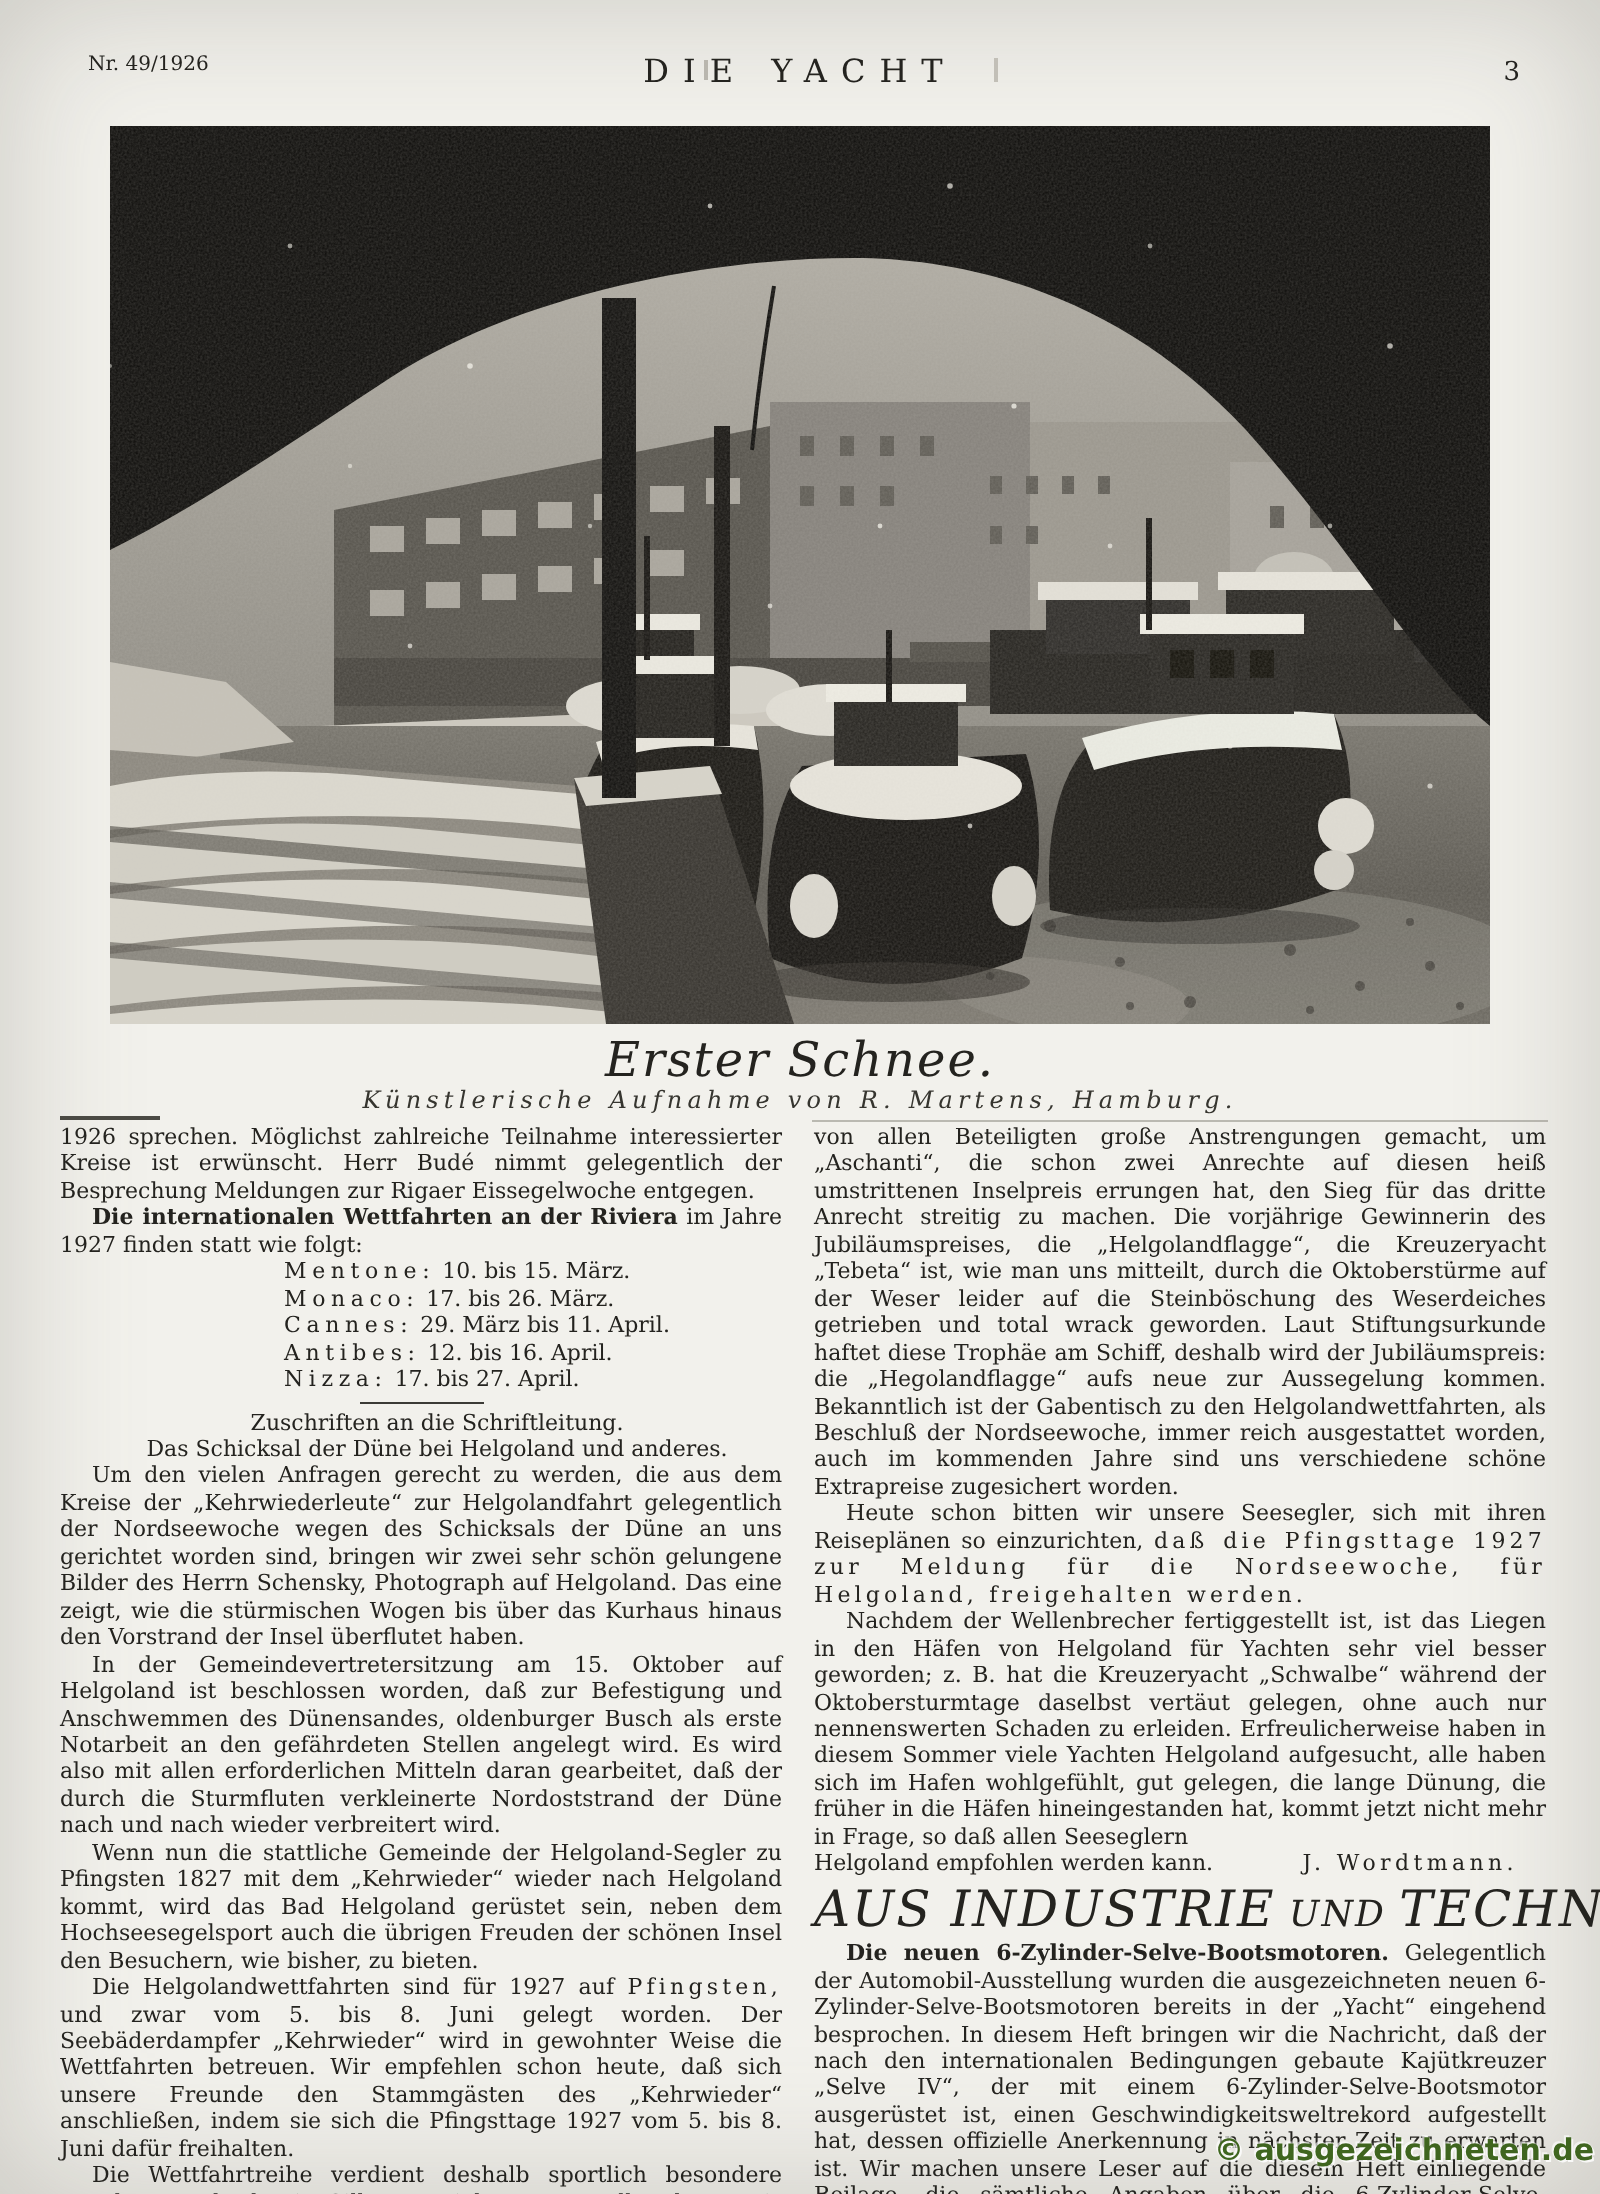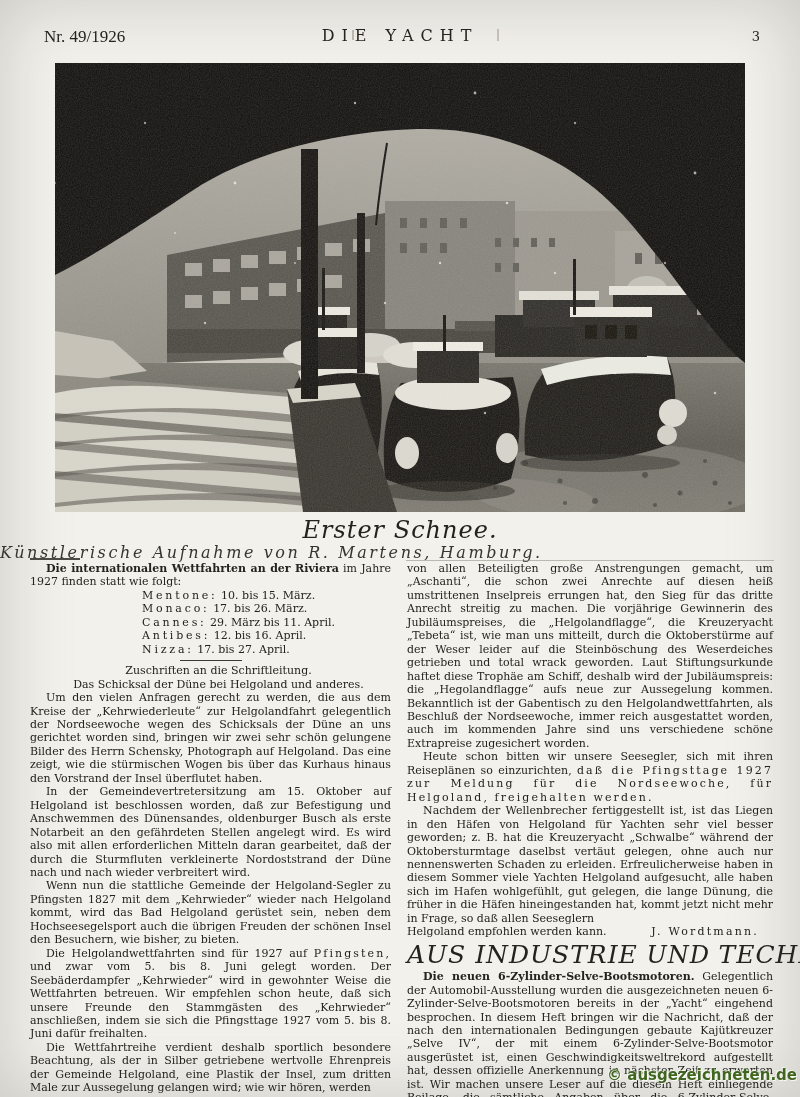--- a/index.html
+++ b/index.html
@@ -3,32 +3,32 @@
 <meta charset="utf-8">
 <style>
   html,body{margin:0;padding:0;}
   body{width:800px;height:1097px;overflow:hidden;background:#9a978f;
        font-family:"DejaVu Serif","Liberation Serif",serif;}
   .page{position:absolute;left:0;top:0;width:800px;height:1097px;
         background:linear-gradient(135deg,#eceae4 0%,#f3f2ee 30%,#f4f3ef 70%,#edecе6 100%);
         background-color:#f2f1ec;
         box-shadow:inset 0 0 70px rgba(110,105,95,.30);color:#24231f;}
   
-  .issue{position:absolute;left:44px;top:27px;font-size:17px;font-family:Liberation Serif, serif;}
+  .issue{position:absolute;left:44px;top:27px;font-size:10px;}
   .masthead{position:absolute;left:0;right:0;top:26px;text-align:center;
             font-size:16px;letter-spacing:7px;}
   .pagenum{position:absolute;right:40px;top:29px;font-size:13px;}
   
   .photo{position:absolute;left:55px;top:63px;width:690px;height:449px;
          background:#0c0b09;overflow:hidden;}
   .photo svg{display:block;}
   .caption-title{position:absolute;left:0;right:0;top:516px;text-align:center;
                  font-style:italic;font-size:24px;letter-spacing:1px;}
-  .caption-credit{position:absolute;left:0;right:0;top:543px;
-                  font-style:italic;font-size:16px;letter-spacing:2.6px;color:#36352f;}
+  .caption-credit{position:absolute;left:0;right:0;top:543px;text-align:center;
+                  font-style:italic;font-size:12px;letter-spacing:2.6px;color:#36352f;}
   
   .rule-left{position:absolute;left:30px;top:558px;width:50px;height:2px;background:#4b4a44;}
   .rule-right{position:absolute;left:406px;top:560px;width:368px;height:1px;background:#8c8a82;opacity:.55;}
   .smudge1{position:absolute;left:352px;top:30px;width:2px;height:10px;background:#b9b6ae;}
   .smudge2{position:absolute;left:497px;top:29px;width:2px;height:12px;background:#c2bfb7;}
   
   .col{position:absolute;top:562px;font-size:11px;line-height:13.45px;
        text-align:justify;hyphens:auto;-webkit-hyphens:auto;}
   .col-left{left:30px;width:361px;}
   .col-right{left:407px;width:366px;}
@@ -38,21 +38,21 @@
   .spaced{letter-spacing:2.1px;}
   .sched{margin:0 0 0 112px;}
   .sched-row{white-space:nowrap;}
   .sched-place{letter-spacing:2.8px;}
   .divider{width:62px;height:0;border-top:1.6px solid #3c3b36;margin:4px auto 3px auto;}
   .subhead{margin:0;text-align:center;font-weight:normal;font-size:11px;line-height:13.45px;}
   .sigline{display:flex;justify-content:space-between;}
   .signature{letter-spacing:2.2px;white-space:nowrap;padding-right:14px;}
   .industry-head{margin:9px 0 4px 0;text-align:center;font-style:italic;white-space:nowrap;}
   .industry-big{font-size:25px;letter-spacing:1px;}
-  .industry-small{font-size:24px;letter-spacing:1px;}
+  .industry-small{font-size:18px;letter-spacing:1px;}
   
   .watermark{position:absolute;right:3px;top:1066px;
              font-family:"DejaVu Sans","Liberation Sans",sans-serif;
              font-weight:bold;font-size:15px;color:#3f651f;
              text-shadow:0 0 1px #fff,1px 1px 0 rgba(255,255,255,.8),-1px -1px 0 rgba(255,255,255,.6);}
 </style>
 </head>
 <body>
 
 <div class="page">
@@ -239,20 +239,21 @@
     </svg>
   </div>
 
   <div class="caption-title">Erster Schnee.</div>
   <div class="caption-credit">Künstlerische Aufnahme von R. Martens, Hamburg.</div>
 
   <div class="rule-left"></div>
   <div class="rule-right"></div>
 
   <div class="col col-left">
+    <p class="noindent">1926 sprechen. Möglichst zahlreiche Teilnahme interessierter Kreise ist erwünscht. Herr Budé nimmt gelegentlich der Besprechung Meldungen zur Rigaer Eissegelwoche entgegen.</p>
     <p><span class="bold">Die internationalen Wettfahrten an der Riviera</span><span> im Jahre 1927 finden statt wie folgt:</span></p>
     <div class="sched">
       <div class="sched-row"><span class="sched-place">Mentone:</span> <span>10. bis 15. März.</span></div>
       <div class="sched-row"><span class="sched-place">Monaco:</span> <span>17. bis 26. März.</span></div>
       <div class="sched-row"><span class="sched-place">Cannes:</span> <span>29. März bis 11. April.</span></div>
       <div class="sched-row"><span class="sched-place">Antibes:</span> <span>12. bis 16. April.</span></div>
       <div class="sched-row"><span class="sched-place">Nizza:</span> <span>17. bis 27. April.</span></div>
     </div>
     <div class="divider"></div>
     <p class="subhead">Zuschriften an die Schriftleitung.</p>

